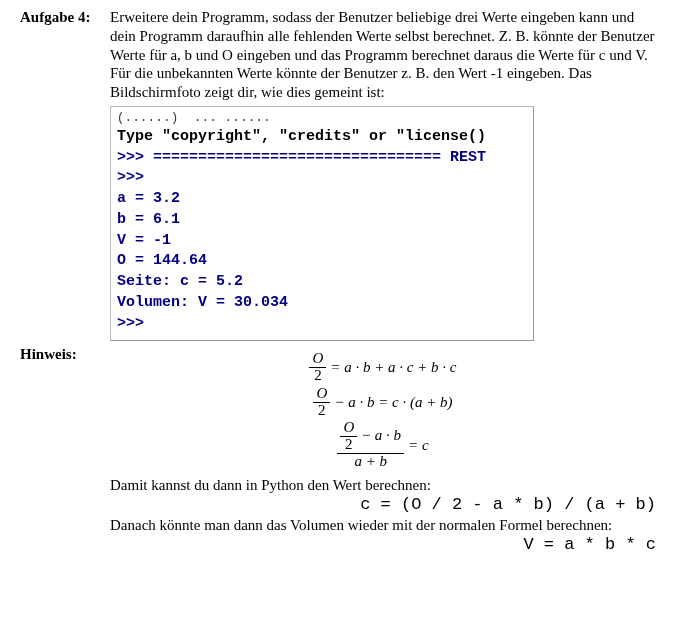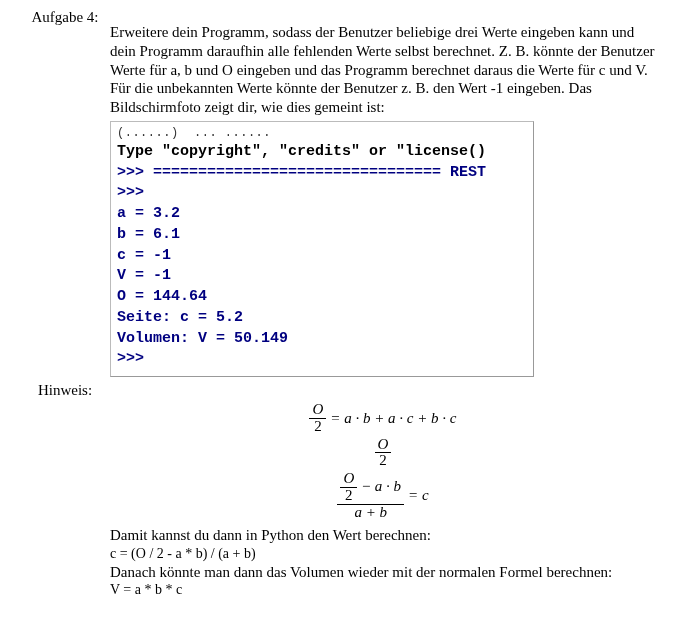--- a/index.html
+++ b/index.html
@@ -10,26 +10,24 @@
     font-size: 15px;
     color: #000;
     line-height: 1.25;
   }
   .block {
     display: flex;
     margin-bottom: 4px;
   }
   .label {
     flex: 0 0 90px;
-    font-weight: normal;
-    text-align: center;
+    font-weight: bold;
   }
   .content {
     flex: 1;
-    margin-top: 15px;
   }
   .terminal-wrap {
     margin-top: 4px;
     border: 1px solid #999;
     border-top-color:#bbb;
     border-left-color:#bbb;
     padding: 4px 6px 6px 6px;
     background: #fff;
     width: 410px;
     overflow: hidden;
@@ -65,46 +63,46 @@
   .frac {
     display: inline-block;
     text-align: center;
     vertical-align: middle;
     line-height: 1.05;
   }
   .frac .num { display:block; padding: 0 3px; }
   .frac .bar { display:block; border-top:1px solid #000; }
   .frac .den { display:block; padding: 0 3px; }
   .code-line {
-    font-family: Liberation Serif, serif;
-    font-size: 14px;
+    font-family: Liberation Mono, monospace;
+    font-size: 17px;
     white-space: pre;
+    text-align: right;
   }
   .mtext { font-family:"Times New Roman",serif; font-style:italic; }
 </style>
 </head>
 <body>
 
 <div class="block">
   <div class="label">Aufgabe 4:</div>
   <div class="content">
     <span>Erweitere dein Programm, sodass der Benutzer beliebige drei Werte eingeben kann und dein Programm daraufhin alle fehlenden Werte selbst berechnet. Z. B. könnte der Benutzer Werte für a, b und O eingeben und das Programm berechnet daraus die Werte für c und V. Für die unbekannten Werte könnte der Benutzer z. B. den Wert -1 eingeben. Das Bildschirmfoto zeigt dir, wie dies gemeint ist:</span>
 
     <div class="terminal-wrap">
       <div class="terminal-top">(......)  ... ......</div>
       <div class="term-line txt">Type "copyright", "credits" or "license()</div>
       <div class="term-line navy">&gt;&gt;&gt; ================================ REST</div>
       <div class="term-line navy">&gt;&gt;&gt; </div>
       <div class="term-line navy">a = 3.2</div>
       <div class="term-line navy">b = 6.1</div>
-      <div class="term-line navy">c = -1</div>
       <div class="term-line navy">V = -1</div>
       <div class="term-line navy">O = 144.64</div>
       <div class="term-line navy">Seite: c = 5.2</div>
-      <div class="term-line navy">Volumen: V = 50.149</div>
+      <div class="term-line navy">Volumen: V = 30.034</div>
       <div class="term-line navy">&gt;&gt;&gt; </div>
     </div>
   </div>
 </div>
 
 <div class="block">
   <div class="label">Hinweis:</div>
   <div class="content">
 
     <div class="equations">
@@ -117,20 +115,21 @@
         </span>
         <span class="mtext"> = a · b + a · c + b · c</span>
       </div>
 
       <div class="eq-row">
         <span class="frac">
           <span class="num mtext">O</span>
           <span class="bar"></span>
           <span class="den">2</span>
         </span>
+        <span class="mtext"> − a · b = c · (a + b)</span>
       </div>
 
       <div class="eq-row">
         <span class="frac">
           <span class="num">
             <span class="frac" style="vertical-align:middle;">
               <span class="num mtext">O</span>
               <span class="bar"></span>
               <span class="den">2</span>
             </span>

